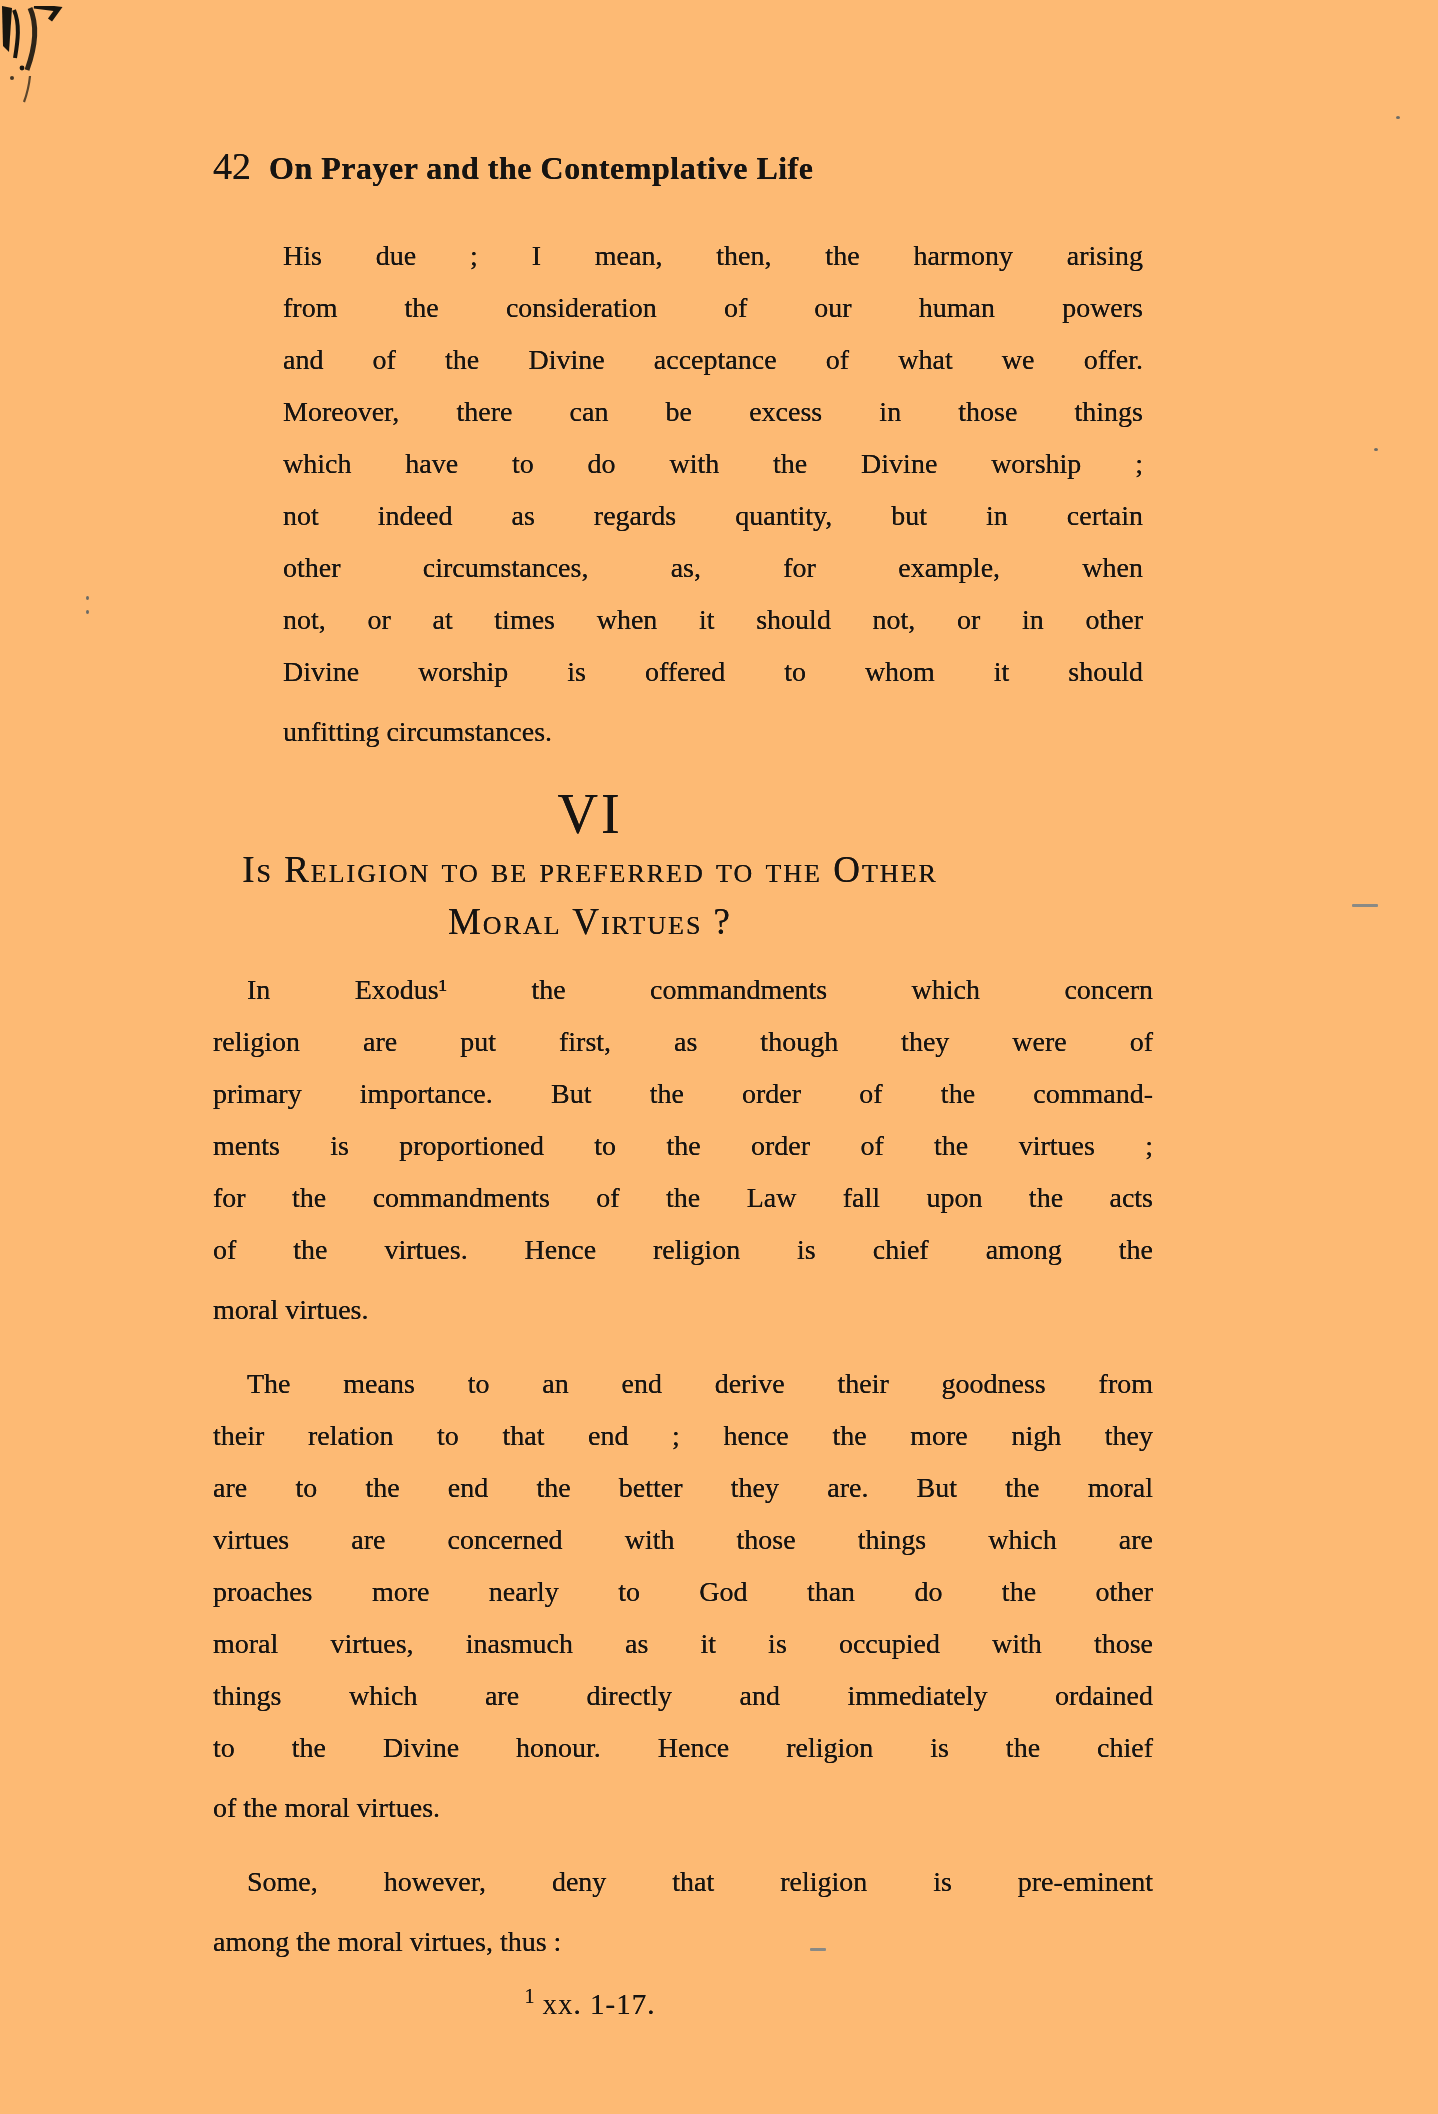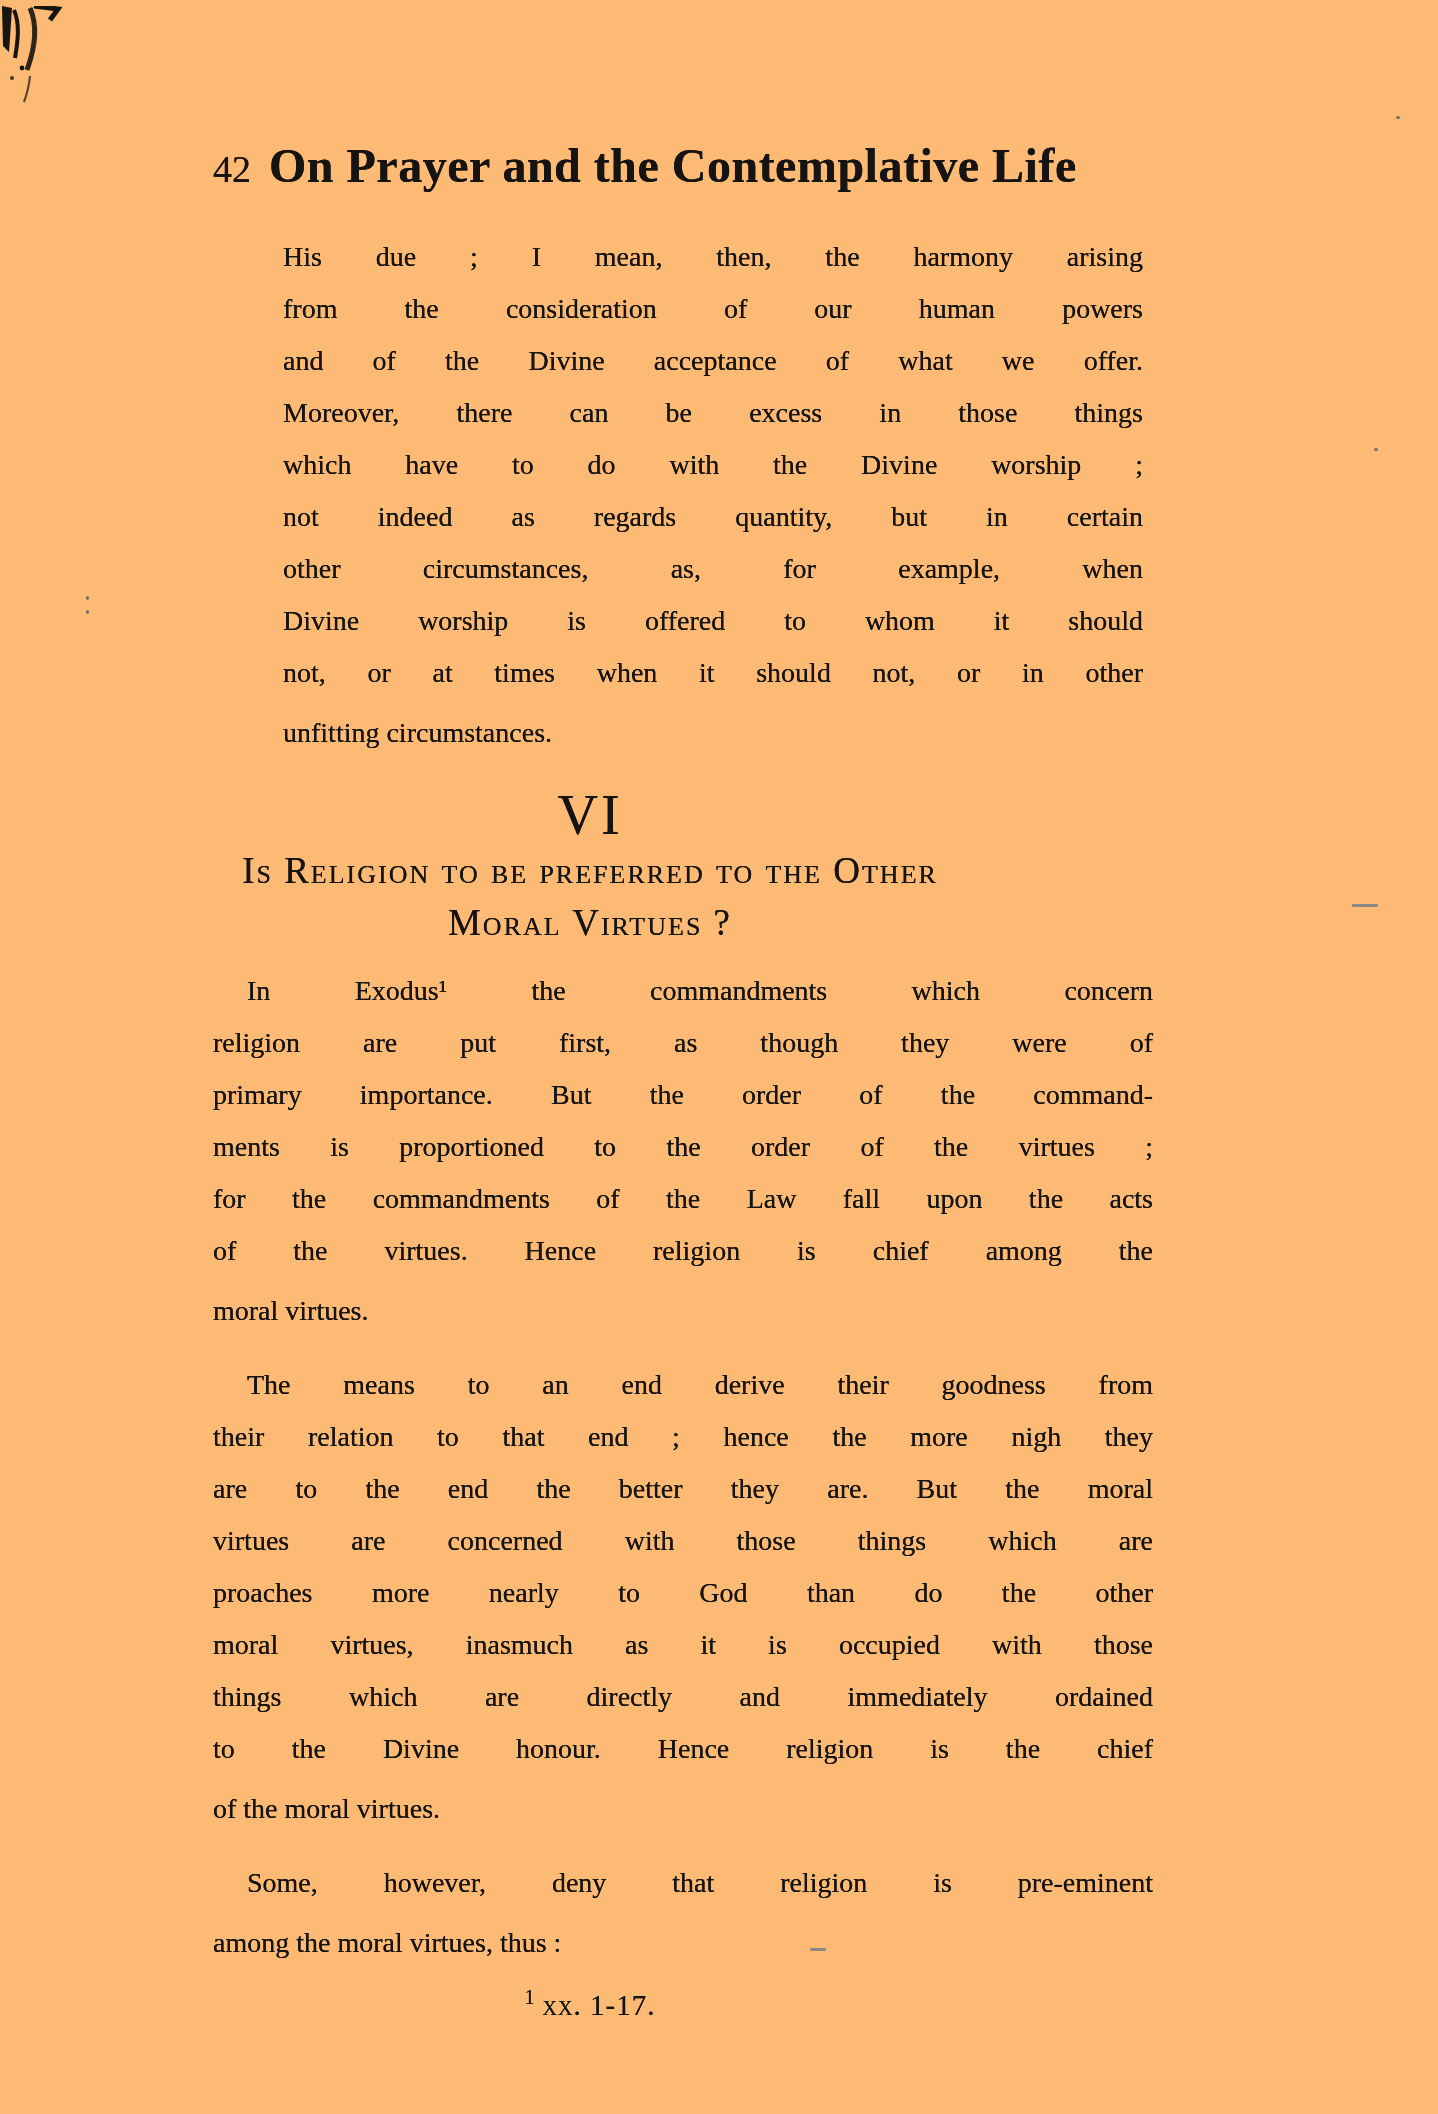--- a/index.html
+++ b/index.html
@@ -8,21 +8,21 @@
     width:1438px;height:2114px;
     background:#fdba74;
     font-family:"Liberation Serif","DejaVu Serif",serif;
     color:#161412;
     overflow:hidden;
     text-shadow:0 0 .4px currentColor;
   }
   .content{position:absolute;left:213px;top:138px;width:940px;}
   .pagehead{display:flex;align-items:baseline;gap:18px;line-height:56px;white-space:nowrap;}
   .pagenum{font-size:38px;}
-  .runhead{font-size:48px;font-weight:bold;margin:0;letter-spacing:.5px;display:inline;}
+  .runhead{font-size:32px;font-weight:bold;margin:0;letter-spacing:.5px;display:inline;}
   .ln{font-size:28px;line-height:52px;text-align:justify;text-align-last:justify;}
   .ln.last{text-align-last:left;margin-top:8px;}
   .ln.first{text-indent:34px;}
   .quote{margin-top:34px;margin-left:70px;width:860px;}
   .headings{width:754px;text-align:center;}
   .chapter-numeral{margin-top:30px;font-size:56px;letter-spacing:3px;line-height:52px;}
   .ct-line{font-variant:small-caps;font-size:37px;letter-spacing:2px;line-height:52px;}
   .chapter-title{margin-top:4px;}
   .bodypar{margin-top:16px;}
   .bodypar.sp{margin-top:22px;}
@@ -63,22 +63,22 @@
     </header>
 
     <section class="quote">
       <div class="ln">His due ; I mean, then, the harmony arising</div>
       <div class="ln">from the consideration of our human powers</div>
       <div class="ln">and of the Divine acceptance of what we offer.</div>
       <div class="ln">Moreover, there can be excess in those things</div>
       <div class="ln">which have to do with the Divine worship ;</div>
       <div class="ln">not indeed as regards quantity, but in certain</div>
       <div class="ln">other circumstances, as, for example, when</div>
+      <div class="ln">not, or at times when it should not, or in other</div>
       <div class="ln">Divine worship is offered to whom it should</div>
-      <div class="ln">not, or at times when it should not, or in other</div>
       <div class="ln last">unfitting circumstances.</div>
     </section>
 
     <div class="headings">
       <div class="chapter-numeral">VI</div>
       <div class="chapter-title">
         <div class="ct-line">Is Religion to be preferred to the Other</div>
         <div class="ct-line">Moral Virtues ?</div>
       </div>
     </div>

